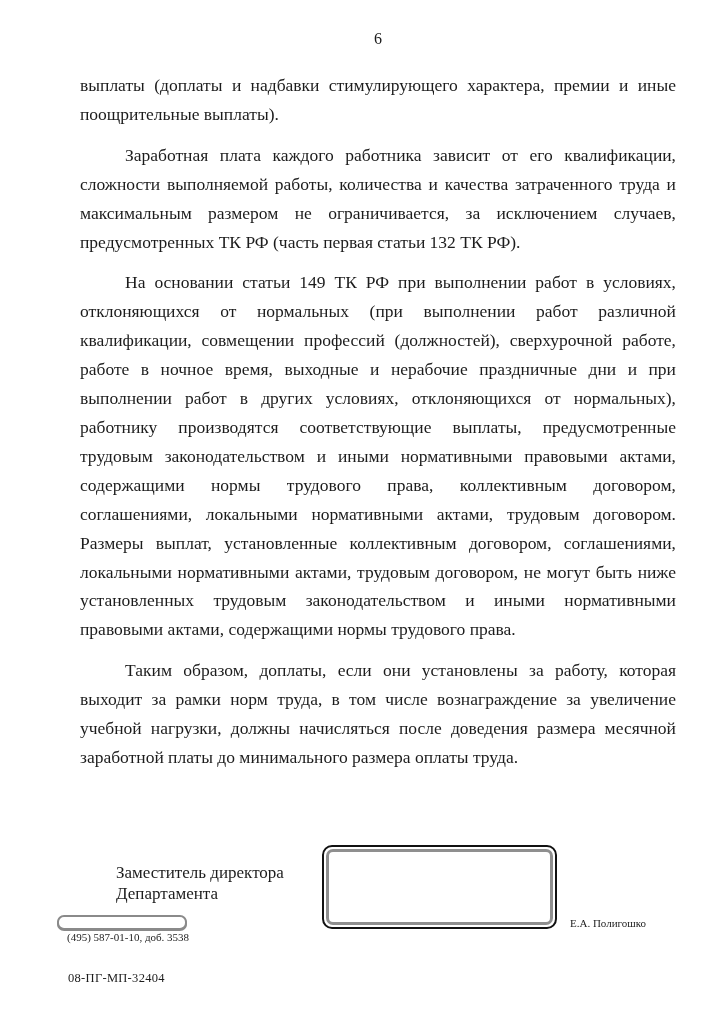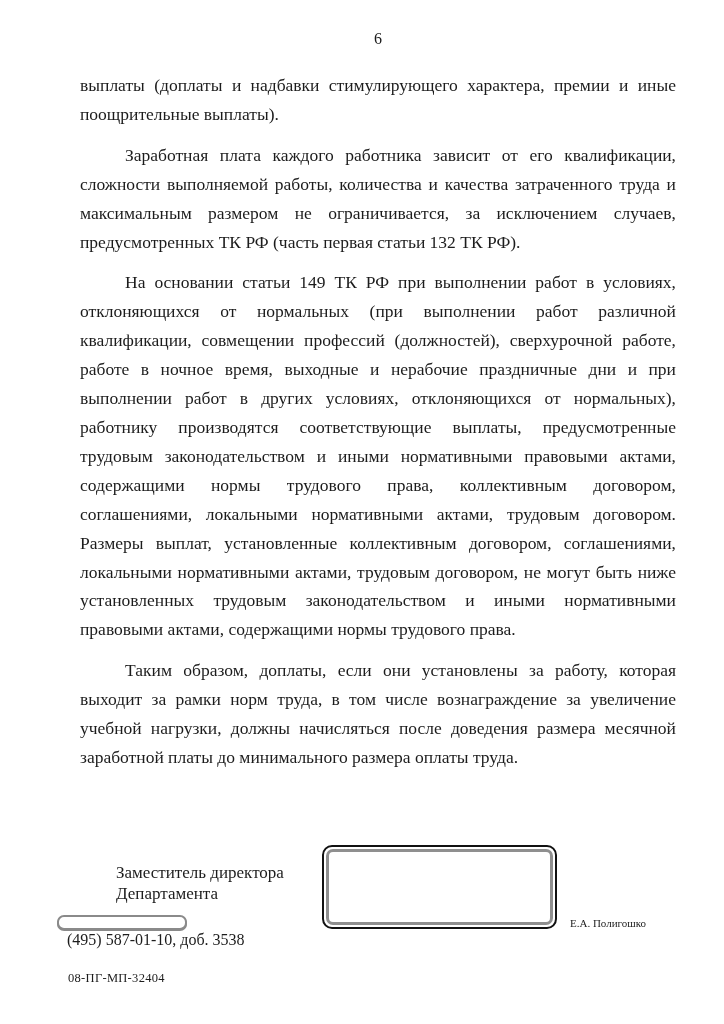--- a/index.html
+++ b/index.html
@@ -76,21 +76,21 @@
     border: 2.5px solid #8a8a8a;
     border-radius: 7px;
     box-sizing: border-box;
     box-shadow: 0 1px 0 rgba(40,40,40,0.55);
     background: #ffffff;
   }
   .phone {
     position: absolute;
     left: 67px;
     top: 931px;
-    font-size: 16px;
+    font-size: 11px;
     white-space: nowrap;
   }
   .ref-code {
     position: absolute;
     left: 68px;
     top: 971px;
     font-size: 12.5px;
     letter-spacing: 0.3px;
     white-space: nowrap;
     text-align: right;

